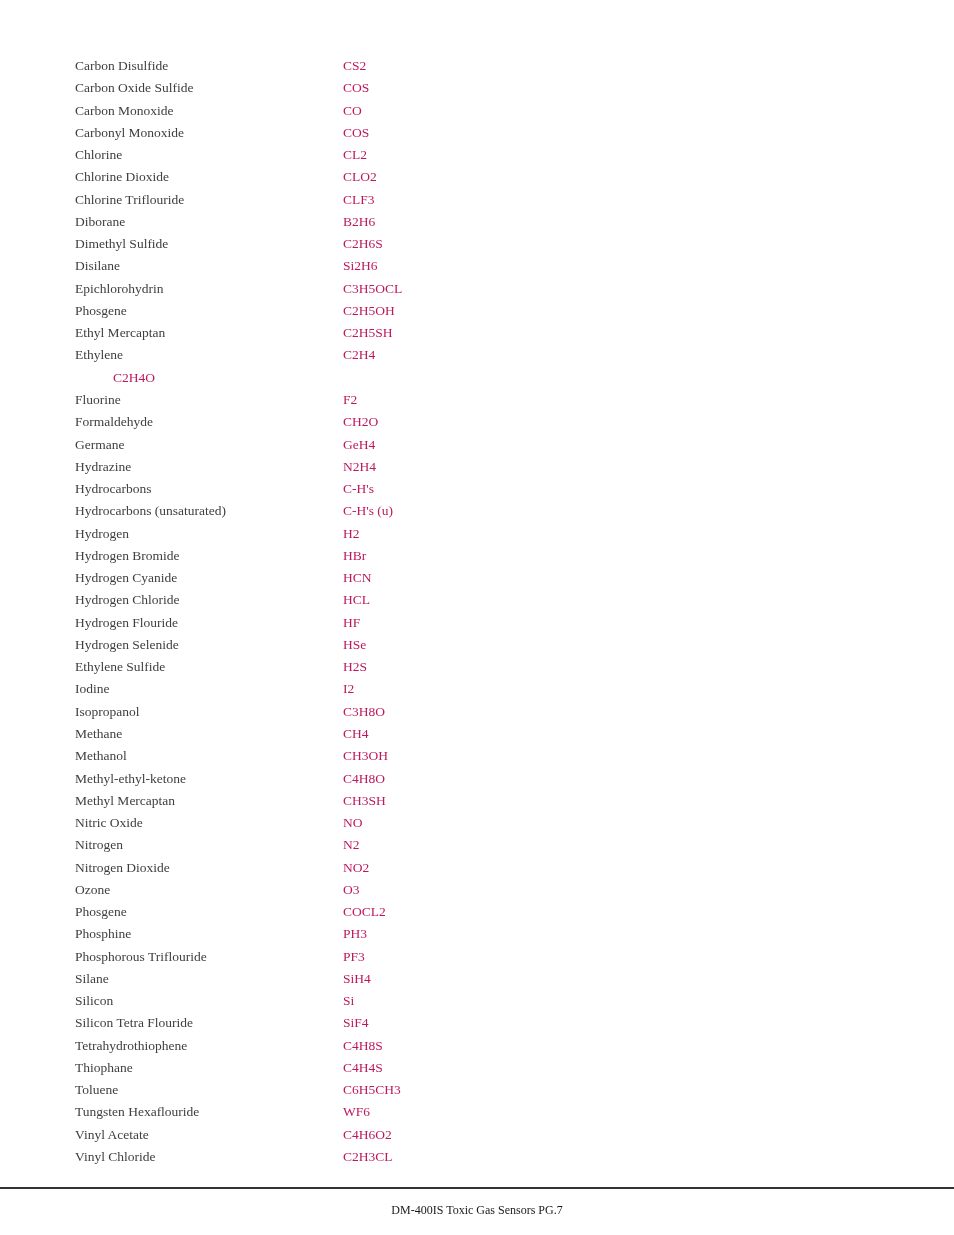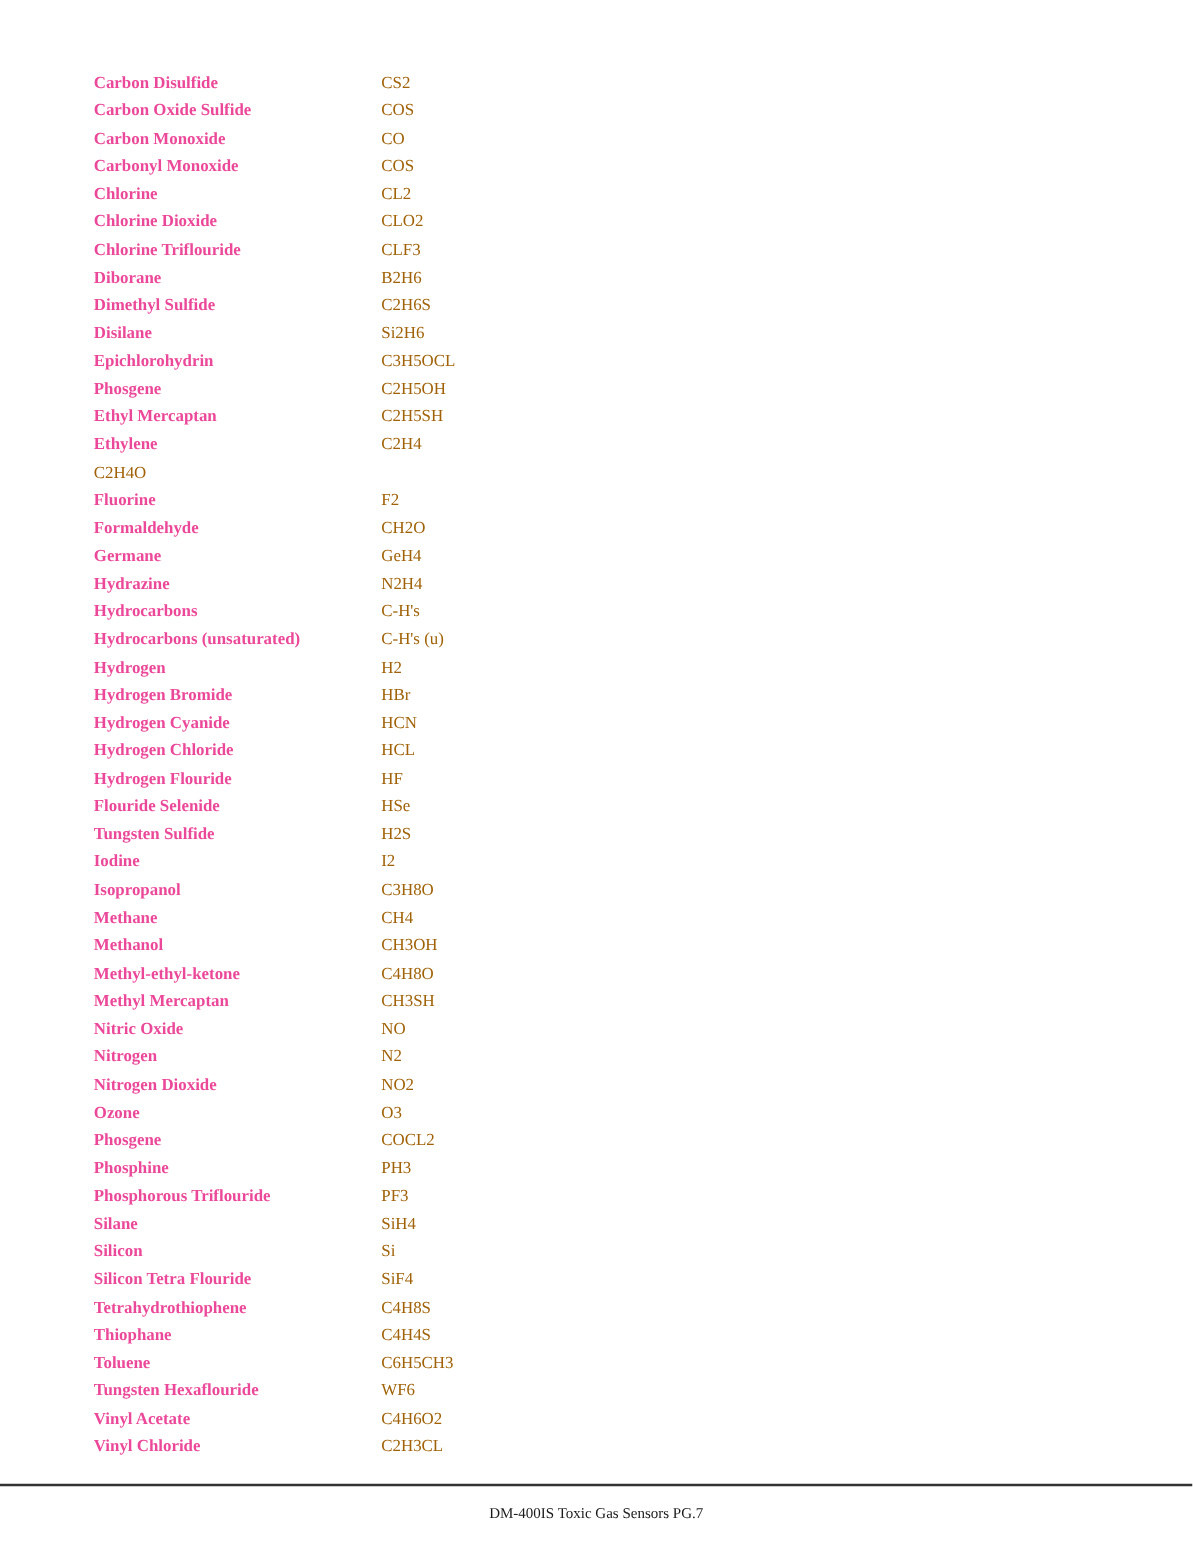--- a/index.html
+++ b/index.html
@@ -34,27 +34,27 @@
       display: flex;
       flex-direction: row;
       line-height: 1.65;
       padding: 0;
     }
 
     .chemical-name {
       width: 230px;
       min-width: 230px;
       font-size: 13.5px;
-      color: #ec4899;
-      font-weight: bold;
+      color: #404040;
     }
 
     .chemical-formula {
       font-size: 13.5px;
-      color: #a16207;
+      color: #be185d;
+      margin-left: 38px;
     }
 
     .footer {
       position: absolute;
       bottom: 30px;
       left: 0;
       right: 0;
       text-align: center;
       border-top: 2px solid #333;
       padding-top: 8px;
@@ -170,25 +170,25 @@
       </div>
       <div class="chemical-row">
         <span class="chemical-name">Hydrogen Chloride</span>
         <span class="chemical-formula">HCL</span>
       </div>
       <div class="chemical-row">
         <span class="chemical-name">Hydrogen Flouride</span>
         <span class="chemical-formula">HF</span>
       </div>
       <div class="chemical-row">
-        <span class="chemical-name">Flouride Selenide</span>
+        <span class="chemical-name">Hydrogen Selenide</span>
         <span class="chemical-formula">HSe</span>
       </div>
       <div class="chemical-row">
-        <span class="chemical-name">Tungsten Sulfide</span>
+        <span class="chemical-name">Ethylene Sulfide</span>
         <span class="chemical-formula">H2S</span>
       </div>
       <div class="chemical-row">
         <span class="chemical-name">Iodine</span>
         <span class="chemical-formula">I2</span>
       </div>
       <div class="chemical-row">
         <span class="chemical-name">Isopropanol</span>
         <span class="chemical-formula">C3H8O</span>
       </div>

